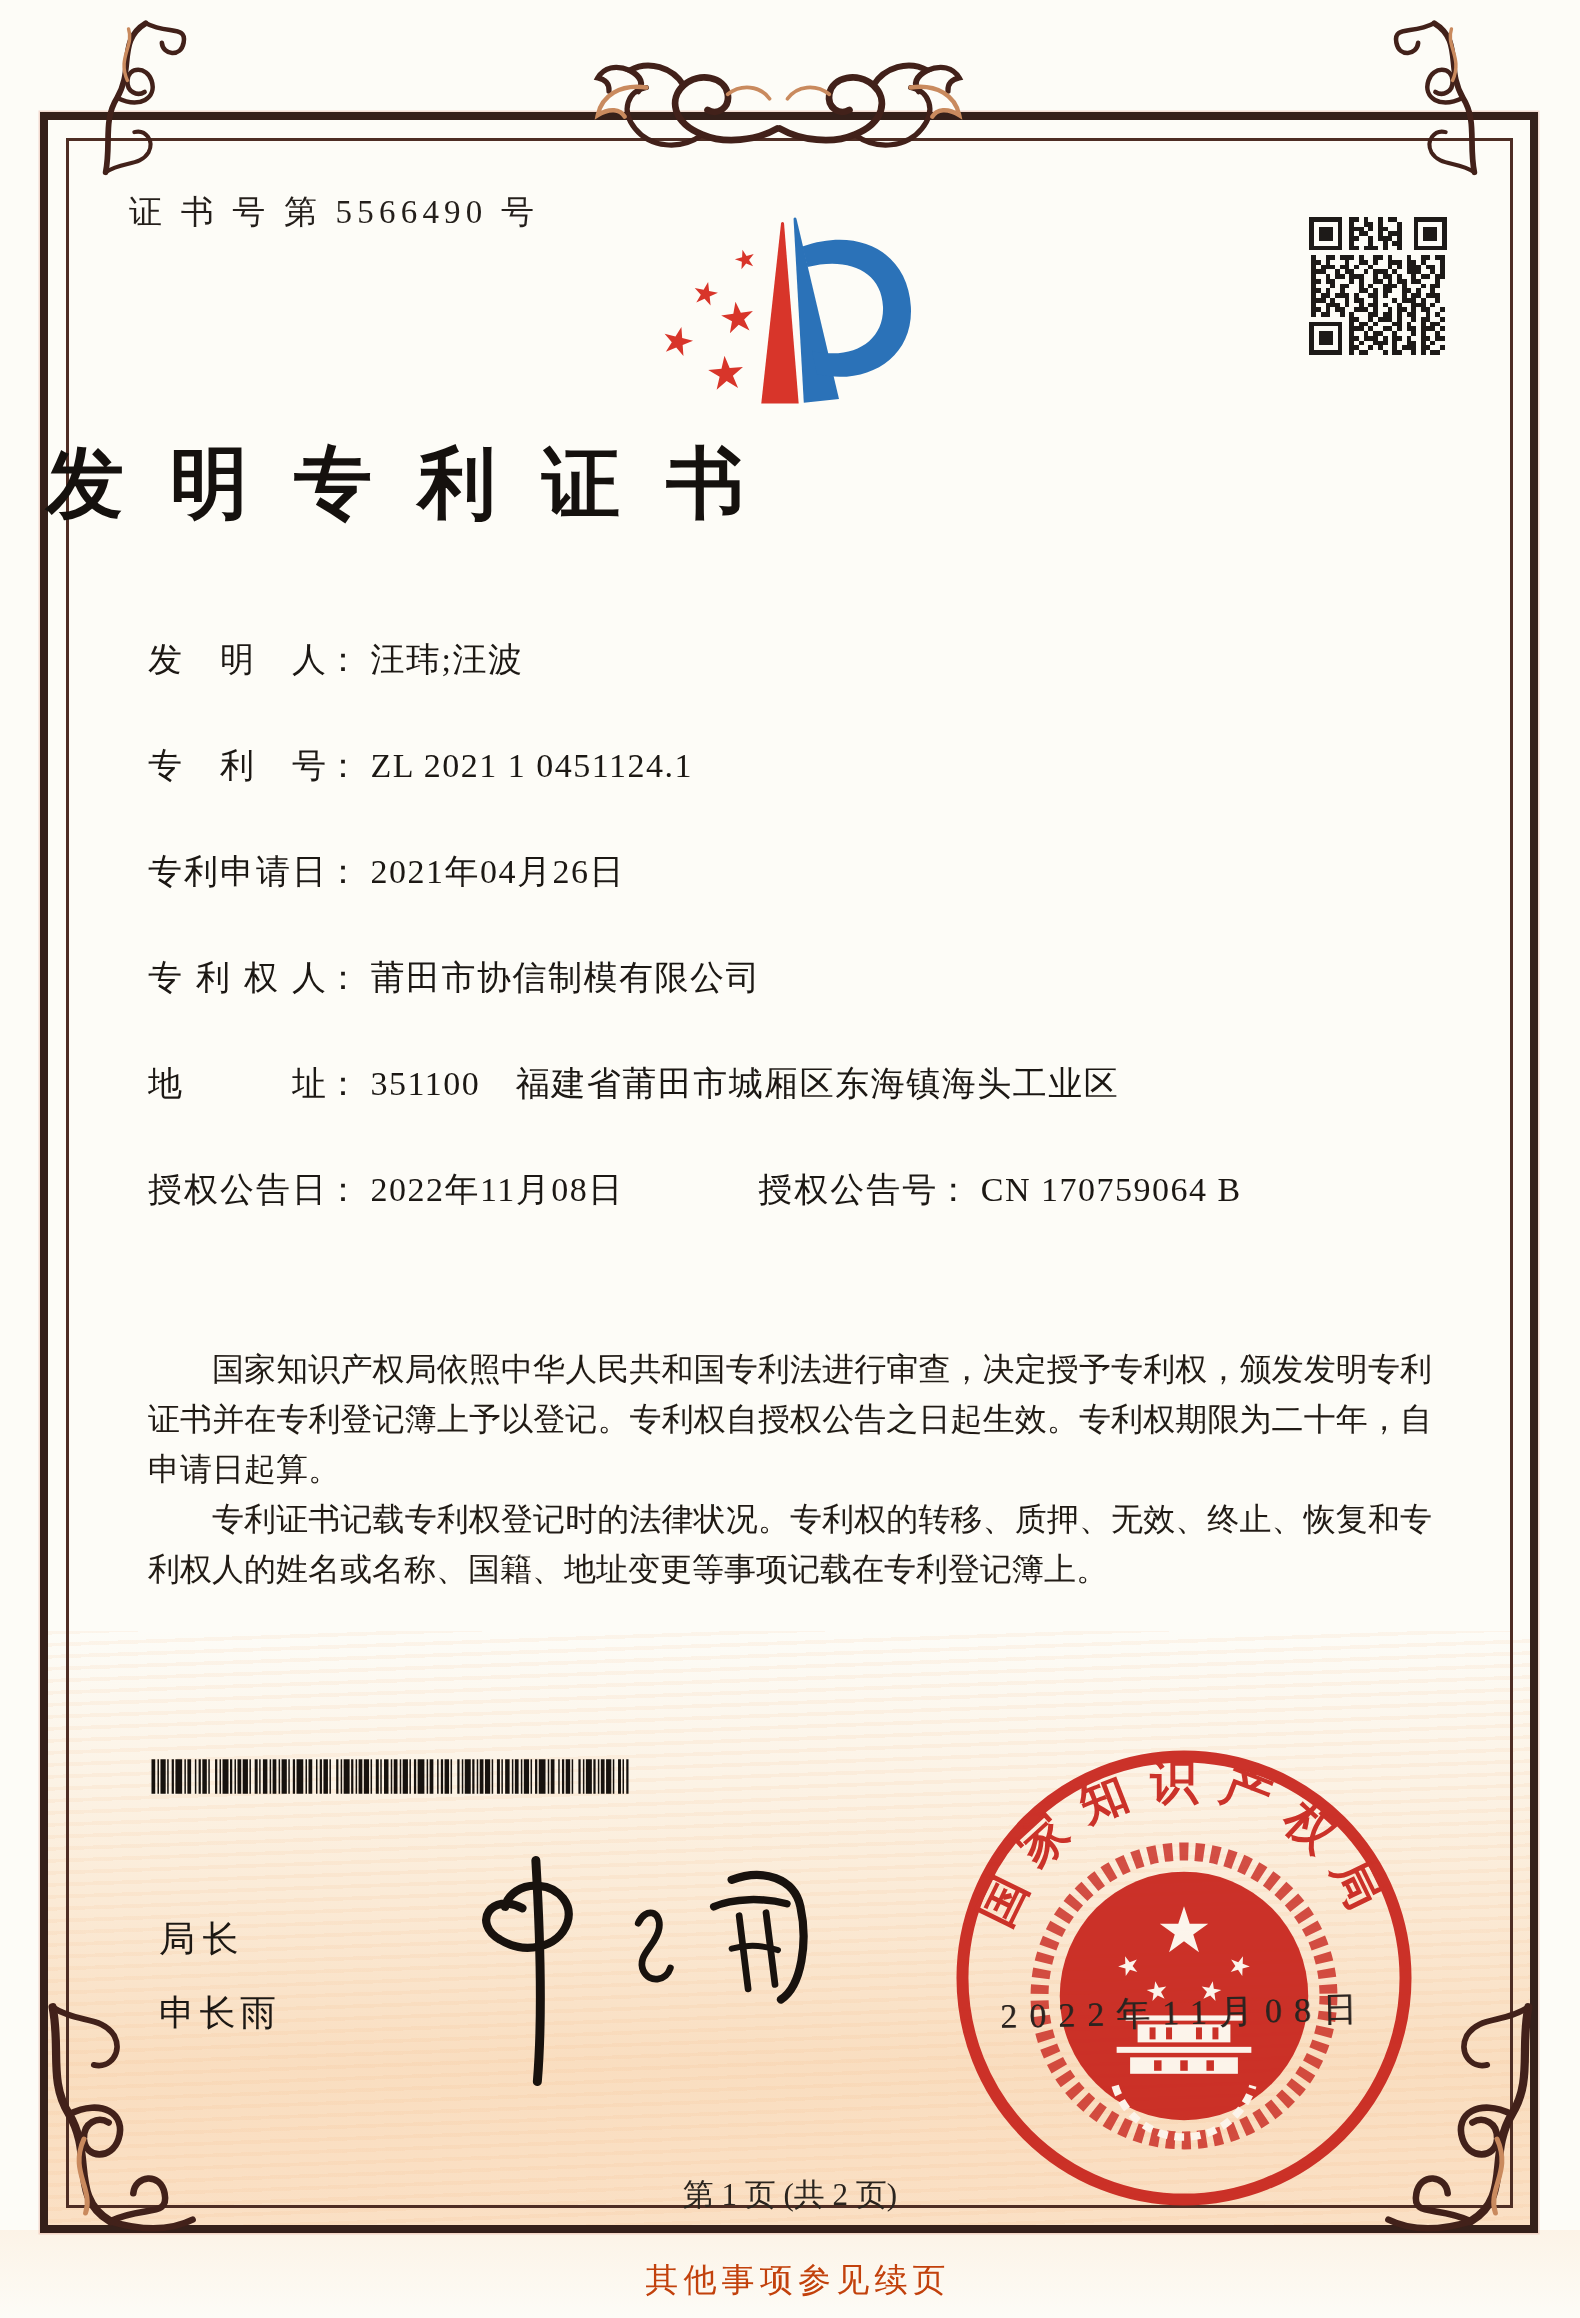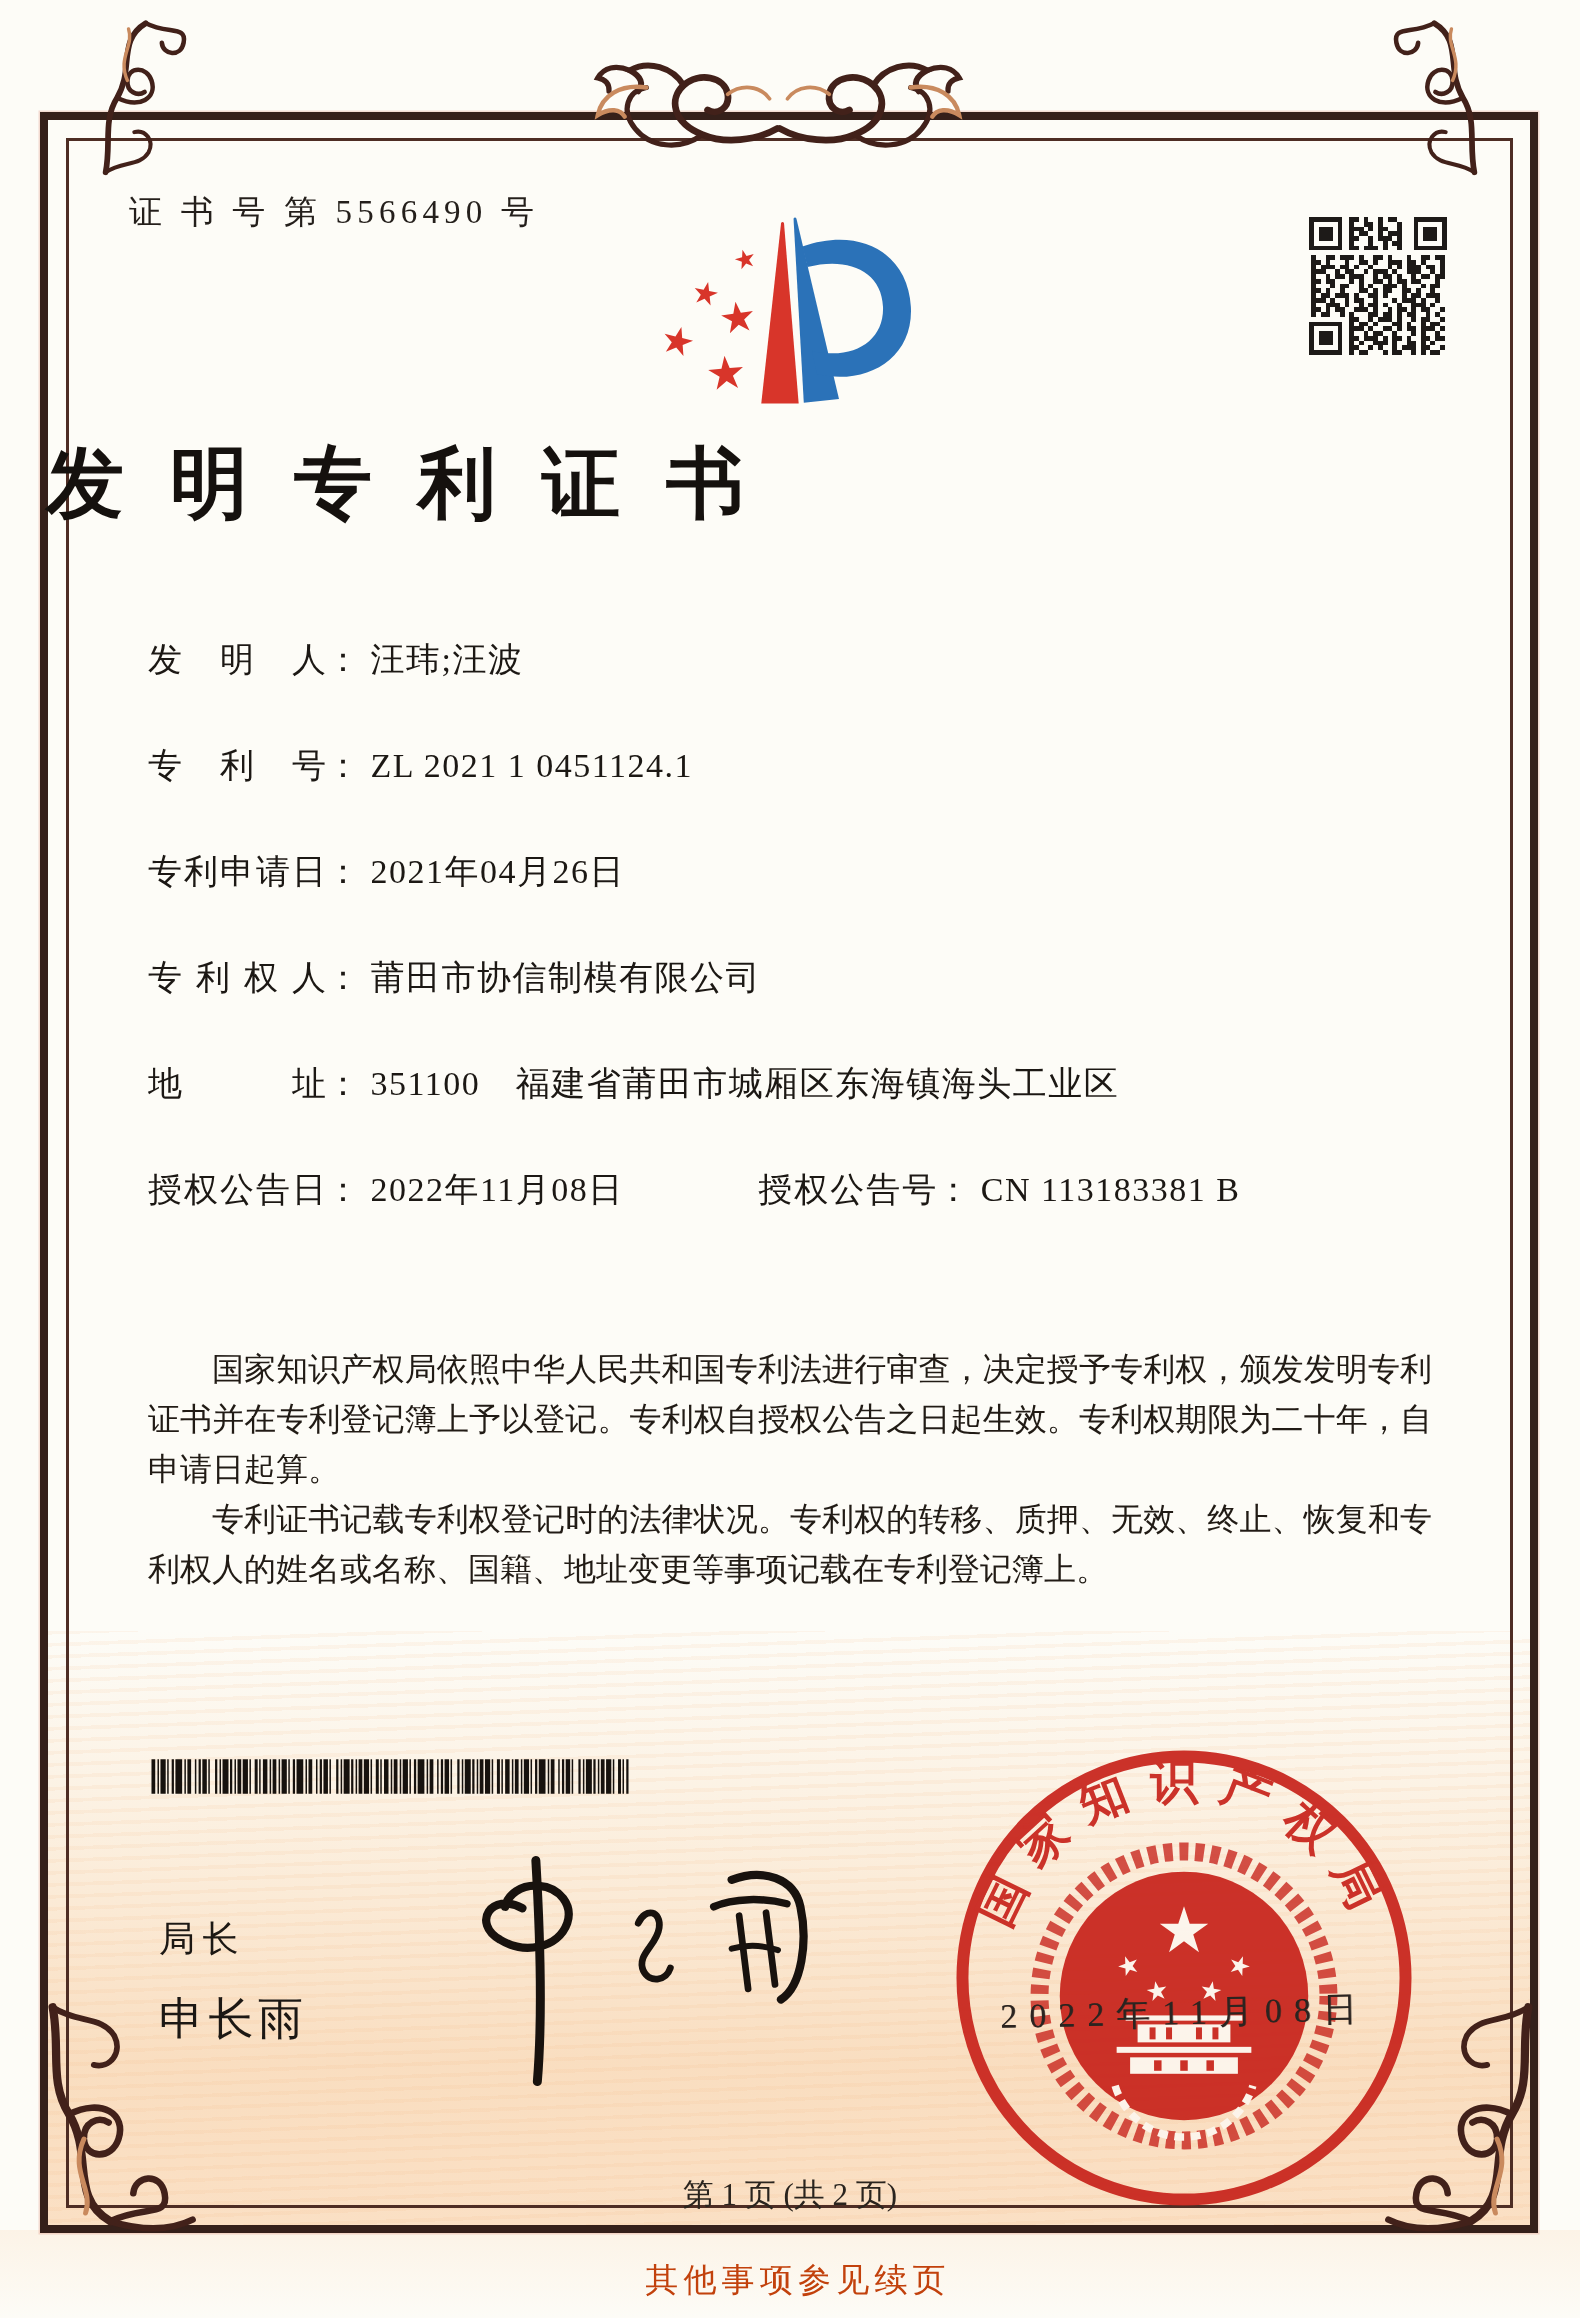--- a/index.html
+++ b/index.html
@@ -36,21 +36,21 @@
   .fields{position:absolute;left:148px;top:637px;right:112px;font-size:34px;}
   .field-row{height:45px;line-height:45px;margin-bottom:61px;white-space:nowrap;}
   .field-label{display:inline-block;width:178px;text-align:justify;text-align-last:justify;vertical-align:top;}
   .field-colon{display:inline-block;vertical-align:top;}
   .field-value{display:inline-block;margin-left:10.5px;vertical-align:top;letter-spacing:1.5px;}
   .grant-pair2{display:inline-block;margin-left:126px;}
   .paragraphs{position:absolute;left:148px;width:1284px;top:1344px;font-size:32px;line-height:50px;text-align:justify;color:#211b15;}
   .paragraphs p{margin:0;text-indent:2em;}
   .barcode{position:absolute;left:150px;top:1757px;width:480px;height:39px;}
   .signer-role{position:absolute;left:159px;top:1915px;font-size:36px;letter-spacing:7.5px;}
-  .signer-name{position:absolute;left:159px;top:1989px;font-size:45px;letter-spacing:4.5px;}
+  .signer-name{position:absolute;left:159px;top:1989px;font-size:36px;letter-spacing:4.5px;}
   .signature{position:absolute;left:410px;top:1835px;width:449px;height:284px;}
   .seal{position:absolute;left:949px;top:1743px;width:470px;height:470px;}
   .seal svg{position:absolute;left:0;top:0;}
   .seal-date{
     position:absolute;left:4.5px;right:4.5px;top:247px;text-align:center;
     font-size:34px;letter-spacing:12px;color:#2b2420;transform:rotate(-1.2deg);
     text-shadow:0.7px 0 0 rgba(43,36,32,0.55);
   }
   .page-info{position:absolute;left:0;right:0;top:2156px;text-align:center;font-size:31px;color:#2a241e;margin-top:18px;}
   .continuation{position:absolute;left:0;right:0;top:2258px;text-align:center;font-size:33px;letter-spacing:5.2px;color:#c2410c;padding-left:16px;}
@@ -197,21 +197,21 @@
       <span class="field-label">专利权人</span><span class="field-colon">：</span><span class="field-value">莆田市协信制模有限公司</span>
     </div>
     <div class="field-row">
       <span class="field-label">地址</span><span class="field-colon">：</span><span class="field-value">351100　福建省莆田市城厢区东海镇海头工业区</span>
     </div>
     <div class="field-row">
       <span>
         <span class="field-label">授权公告日</span><span class="field-colon">：</span><span class="field-value">2022年11月08日</span>
       </span>
       <span class="grant-pair2">
-        <span class="field-label">授权公告号</span><span class="field-colon">：</span><span class="field-value">CN 113183381 B</span>
+        <span class="field-label">授权公告号</span><span class="field-colon">：</span><span class="field-value">CN 170759064 B</span>
       </span>
     </div>
   </div>
 
   <div class="paragraphs">
     <p>国家知识产权局依照中华人民共和国专利法进行审查，决定授予专利权，颁发发明专利证书并在专利登记簿上予以登记。专利权自授权公告之日起生效。专利权期限为二十年，自申请日起算。</p>
     <p>专利证书记载专利权登记时的法律状况。专利权的转移、质押、无效、终止、恢复和专利权人的姓名或名称、国籍、地址变更等事项记载在专利登记簿上。</p>
   </div>
 
   <svg class="barcode" viewBox="0 0 642 52" preserveAspectRatio="none">

